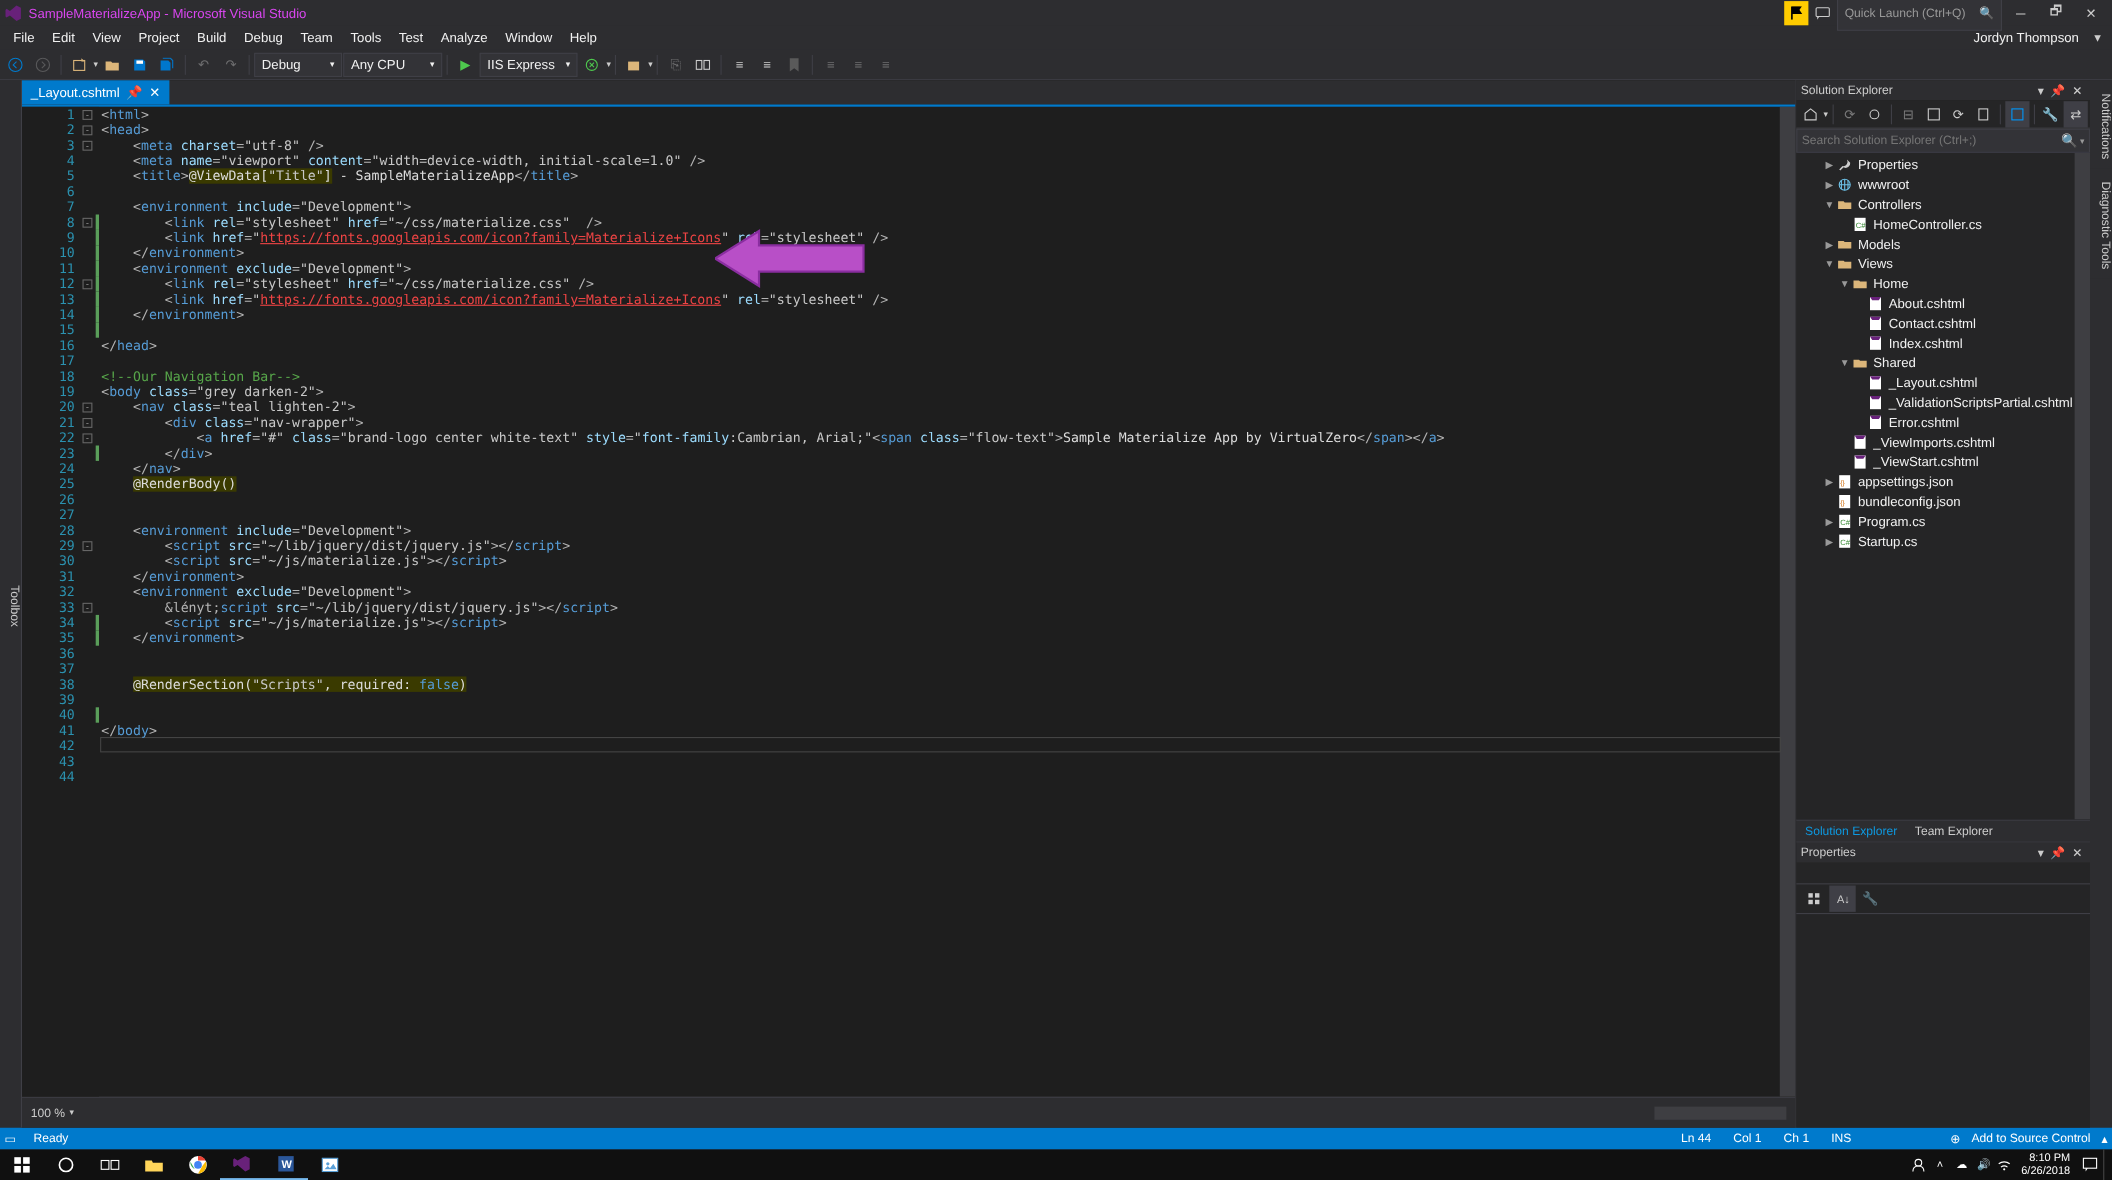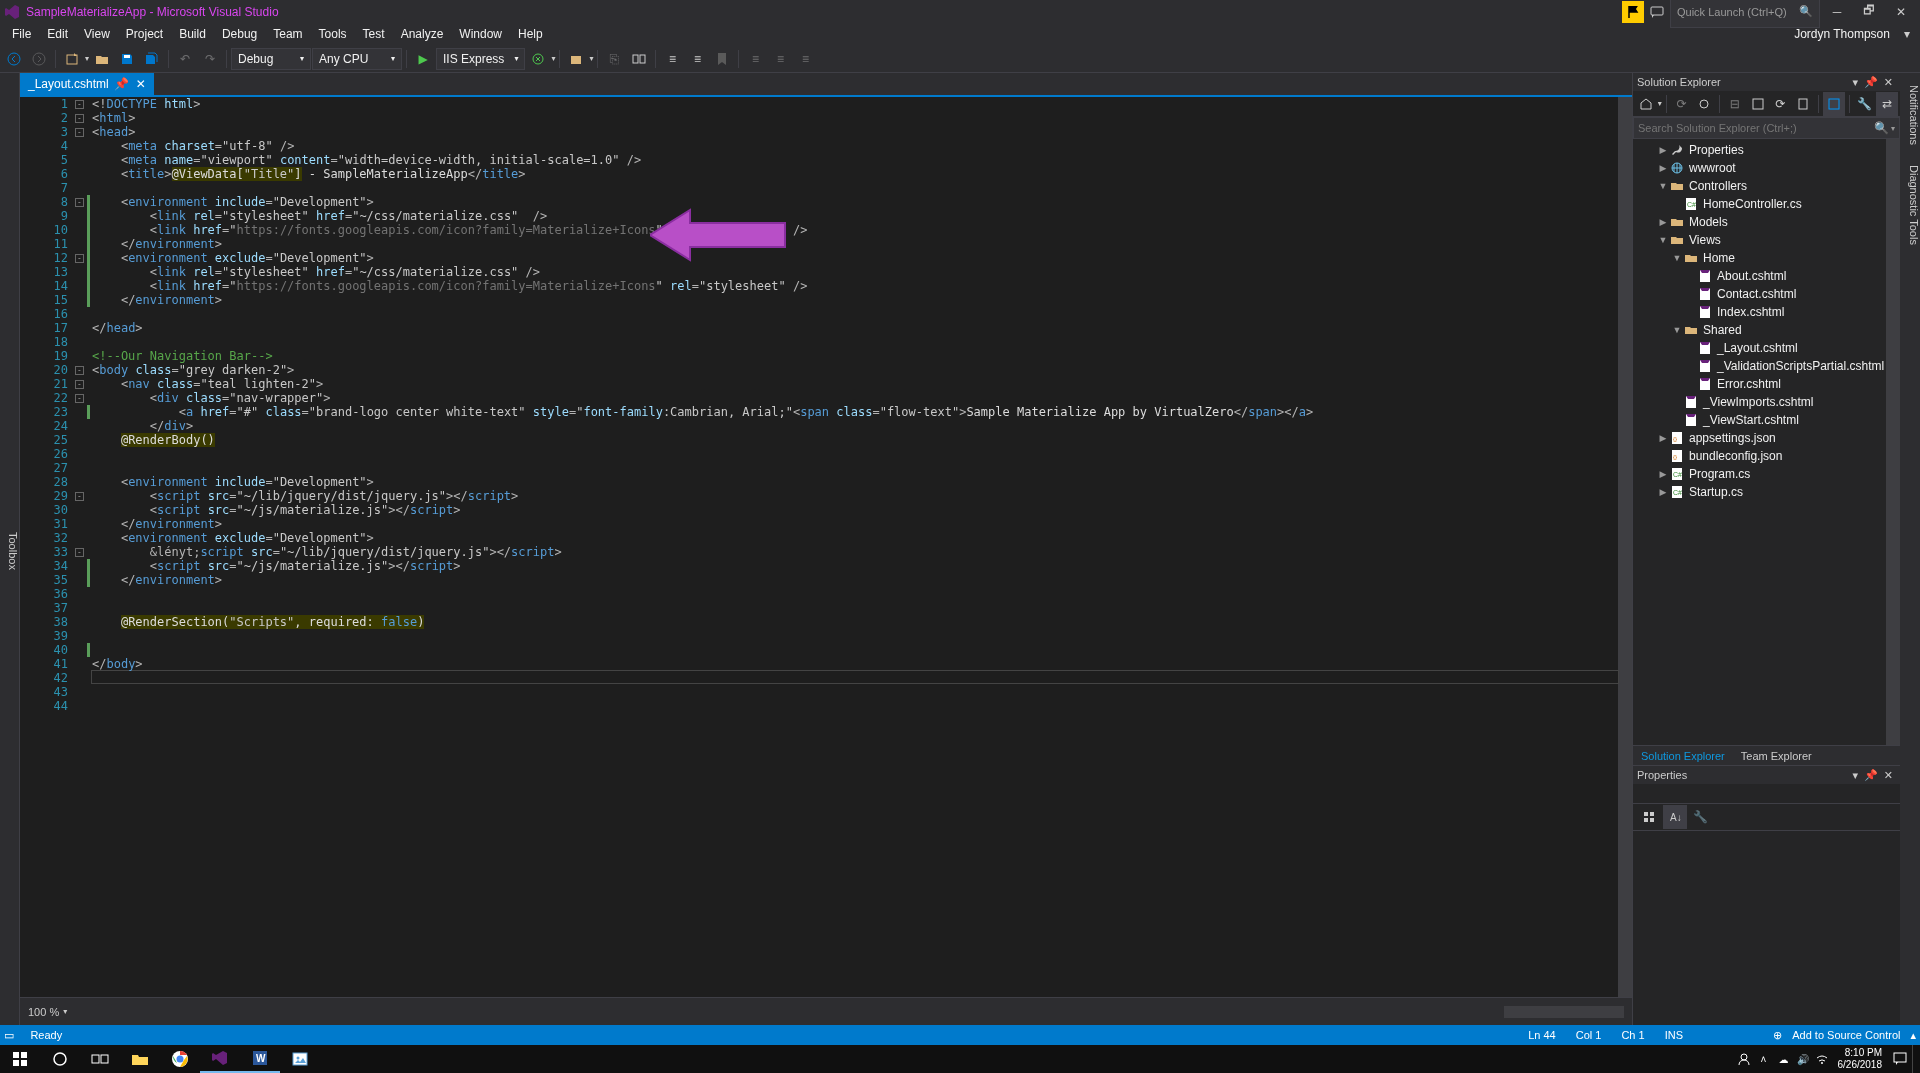--- a/index.html
+++ b/index.html
@@ -36,21 +36,21 @@
 .change-green { background: #5a9e5a; }
 .code-area { flex: 1; font-family: Consolas, monospace; font-size: 12px; line-height: 14px; color: #dcdcdc; position: relative; padding-left: 2px; }
 .code-line { height: 14px; white-space: pre; }
 .c-tag { color: #569cd6; }
 .c-attr { color: #9cdcfe; }
 .c-str { color: #c8c8c8; }
 .c-op { color: #b4b4b4; }
 .c-comment { color: #57a64a; }
 .c-razor { color: #dcdcdc; background: #3a3a00; }
 .c-keyword { color: #569cd6; }
-.c-url { color: #737373; }
+.c-url { color: #ef4444; text-decoration: underline; }
 .cursor-line { border: 1px solid #444; margin: -1px; }
 .right-panels { width: 268px; background: #252526; display: flex; flex-direction: column; border-left: 1px solid #3f3f46; }
 .panel-header { height: 18px; background: #2d2d30; display: flex; align-items: center; padding: 0 4px; font-size: 11px; color: #ccc; }
 .panel-header-spacer { flex: 1; }
 .panel-toolbar { height: 26px; background: #252526; border-bottom: 1px solid #3f3f46; display: flex; align-items: center; padding: 0 2px; gap: 1px; }
 .panel-search { height: 22px; background: #333337; border: 1px solid #3f3f46; display: flex; align-items: center; padding: 0 4px; margin: 0; }
 .panel-search input { flex: 1; background: transparent; border: none; color: #999; font-size: 11px; outline: none; }
 .tree { flex: 1; overflow: auto; background: #252526; font-size: 12px; padding: 2px 0; position: relative; }
 .tree-scroll { position: absolute; right: 0; top: 0; bottom: 0; width: 14px; background: #3e3e42; }
 .tree-item { height: 18px; display: flex; align-items: center; color: #f1f1f1; cursor: default; }
@@ -276,21 +276,20 @@
           <div class="gutter-line">37</div>
           <div class="gutter-line">38</div>
           <div class="gutter-line">39</div>
           <div class="gutter-line">40<div class="change-bar change-green"></div></div>
           <div class="gutter-line">41</div>
           <div class="gutter-line">42</div>
           <div class="gutter-line">43</div>
           <div class="gutter-line">44</div>
         </div>
       <div class="code-area" id="code">
-          <div class="code-line"><span class="c-op">&lt;!</span><span class="c-tag">DOCTYPE</span> <span class="c-attr">html</span><span class="c-op">&gt;</span></div>
           <div class="code-line"><span class="c-op">&lt;</span><span class="c-tag">html</span><span class="c-op">&gt;</span></div>
           <div class="code-line"><span class="c-op">&lt;</span><span class="c-tag">head</span><span class="c-op">&gt;</span></div>
           <div class="code-line">    <span class="c-op">&lt;</span><span class="c-tag">meta</span> <span class="c-attr">charset</span><span class="c-op">=</span><span class="c-str">"utf-8"</span> <span class="c-op">/&gt;</span></div>
           <div class="code-line">    <span class="c-op">&lt;</span><span class="c-tag">meta</span> <span class="c-attr">name</span><span class="c-op">=</span><span class="c-str">"viewport"</span> <span class="c-attr">content</span><span class="c-op">=</span><span class="c-str">"width=device-width, initial-scale=1.0"</span> <span class="c-op">/&gt;</span></div>
           <div class="code-line">    <span class="c-op">&lt;</span><span class="c-tag">title</span><span class="c-op">&gt;</span><span class="c-razor">@ViewData[<span class="c-str">"Title"</span>]</span> - SampleMaterializeApp<span class="c-op">&lt;/</span><span class="c-tag">title</span><span class="c-op">&gt;</span></div>
           <div class="code-line"></div>
           <div class="code-line">    <span class="c-op">&lt;</span><span class="c-tag">environment</span> <span class="c-attr">include</span><span class="c-op">=</span><span class="c-str">"Development"</span><span class="c-op">&gt;</span></div>
           <div class="code-line">        <span class="c-op">&lt;</span><span class="c-tag">link</span> <span class="c-attr">rel</span><span class="c-op">=</span><span class="c-str">"stylesheet"</span> <span class="c-attr">href</span><span class="c-op">=</span><span class="c-str">"~/css/materialize.css"</span>  <span class="c-op">/&gt;</span></div>
           <div class="code-line">        <span class="c-op">&lt;</span><span class="c-tag">link</span> <span class="c-attr">href</span><span class="c-op">=</span><span class="c-str">"<span class="c-url">https://fonts.googleapis.com/icon?family=Materialize+Icons</span>"</span> <span class="c-attr">rel</span><span class="c-op">=</span><span class="c-str">"stylesheet"</span> <span class="c-op">/&gt;</span></div>
           <div class="code-line">    <span class="c-op">&lt;/</span><span class="c-tag">environment</span><span class="c-op">&gt;</span></div>
@@ -300,20 +299,21 @@
           <div class="code-line">    <span class="c-op">&lt;/</span><span class="c-tag">environment</span><span class="c-op">&gt;</span></div>
           <div class="code-line"></div>
           <div class="code-line"><span class="c-op">&lt;/</span><span class="c-tag">head</span><span class="c-op">&gt;</span></div>
           <div class="code-line"></div>
           <div class="code-line"><span class="c-comment">&lt;!--Our Navigation Bar--&gt;</span></div>
           <div class="code-line"><span class="c-op">&lt;</span><span class="c-tag">body</span> <span class="c-attr">class</span><span class="c-op">=</span><span class="c-str">"grey darken-2"</span><span class="c-op">&gt;</span></div>
           <div class="code-line">    <span class="c-op">&lt;</span><span class="c-tag">nav</span> <span class="c-attr">class</span><span class="c-op">=</span><span class="c-str">"teal lighten-2"</span><span class="c-op">&gt;</span></div>
           <div class="code-line">        <span class="c-op">&lt;</span><span class="c-tag">div</span> <span class="c-attr">class</span><span class="c-op">=</span><span class="c-str">"nav-wrapper"</span><span class="c-op">&gt;</span></div>
           <div class="code-line">            <span class="c-op">&lt;</span><span class="c-tag">a</span> <span class="c-attr">href</span><span class="c-op">=</span><span class="c-str">"#"</span> <span class="c-attr">class</span><span class="c-op">=</span><span class="c-str">"brand-logo center white-text"</span> <span class="c-attr">style</span><span class="c-op">=</span><span class="c-str">"<span class="c-attr">font-family</span>:Cambrian, Arial;"</span><span class="c-op">&lt;</span><span class="c-tag">span</span> <span class="c-attr">class</span><span class="c-op">=</span><span class="c-str">"flow-text"</span><span class="c-op">&gt;</span>Sample Materialize App by VirtualZero<span class="c-op">&lt;/</span><span class="c-tag">span</span><span class="c-op">&gt;&lt;/</span><span class="c-tag">a</span><span class="c-op">&gt;</span></div>
           <div class="code-line">        <span class="c-op">&lt;/</span><span class="c-tag">div</span><span class="c-op">&gt;</span></div>
+          <div class="code-line">    <span class="c-op">&lt;/</span><span class="c-tag">nav</span><span class="c-op">&gt;</span></div>
           <div class="code-line">    <span class="c-razor">@RenderBody()</span></div>
           <div class="code-line"></div>
           <div class="code-line"></div>
           <div class="code-line">    <span class="c-op">&lt;</span><span class="c-tag">environment</span> <span class="c-attr">include</span><span class="c-op">=</span><span class="c-str">"Development"</span><span class="c-op">&gt;</span></div>
           <div class="code-line">        <span class="c-op">&lt;</span><span class="c-tag">script</span> <span class="c-attr">src</span><span class="c-op">=</span><span class="c-str">"~/lib/jquery/dist/jquery.js"</span><span class="c-op">&gt;&lt;/</span><span class="c-tag">script</span><span class="c-op">&gt;</span></div>
           <div class="code-line">        <span class="c-op">&lt;</span><span class="c-tag">script</span> <span class="c-attr">src</span><span class="c-op">=</span><span class="c-str">"~/js/materialize.js"</span><span class="c-op">&gt;&lt;/</span><span class="c-tag">script</span><span class="c-op">&gt;</span></div>
           <div class="code-line">    <span class="c-op">&lt;/</span><span class="c-tag">environment</span><span class="c-op">&gt;</span></div>
           <div class="code-line">    <span class="c-op">&lt;</span><span class="c-tag">environment</span> <span class="c-attr">exclude</span><span class="c-op">=</span><span class="c-str">"Development"</span><span class="c-op">&gt;</span></div>
           <div class="code-line">        <span class="c-op">&amp;lényt;</span><span class="c-tag">script</span> <span class="c-attr">src</span><span class="c-op">=</span><span class="c-str">"~/lib/jquery/dist/jquery.js"</span><span class="c-op">&gt;&lt;/</span><span class="c-tag">script</span><span class="c-op">&gt;</span></div>
           <div class="code-line">        <span class="c-op">&lt;</span><span class="c-tag">script</span> <span class="c-attr">src</span><span class="c-op">=</span><span class="c-str">"~/js/materialize.js"</span><span class="c-op">&gt;&lt;/</span><span class="c-tag">script</span><span class="c-op">&gt;</span></div>

